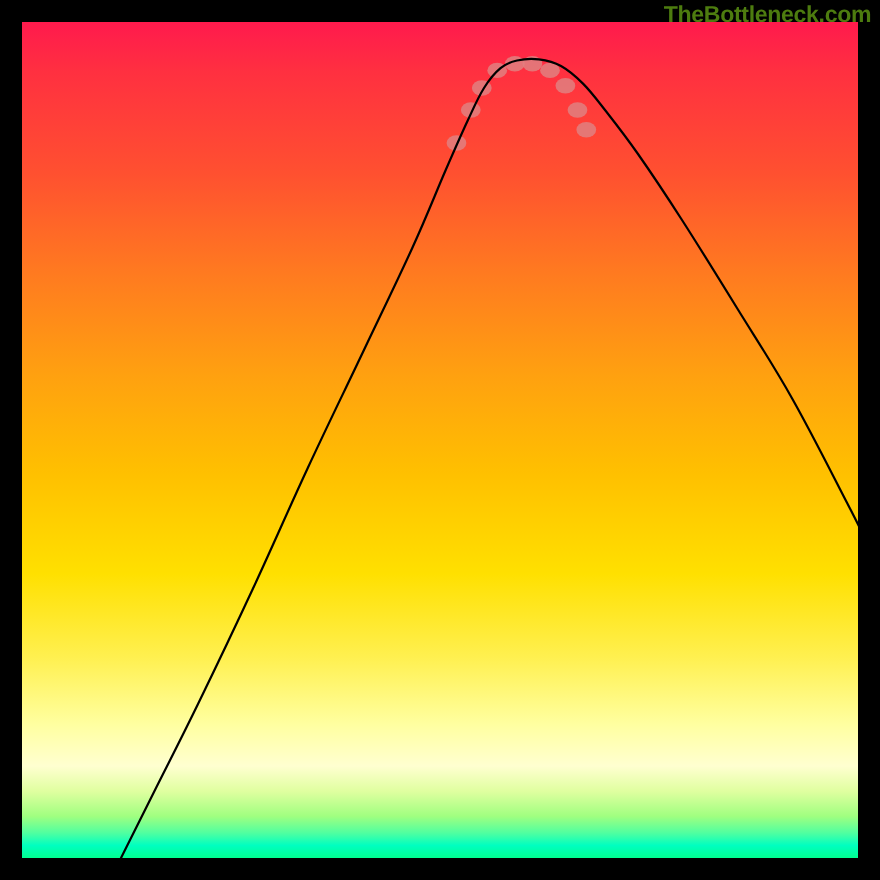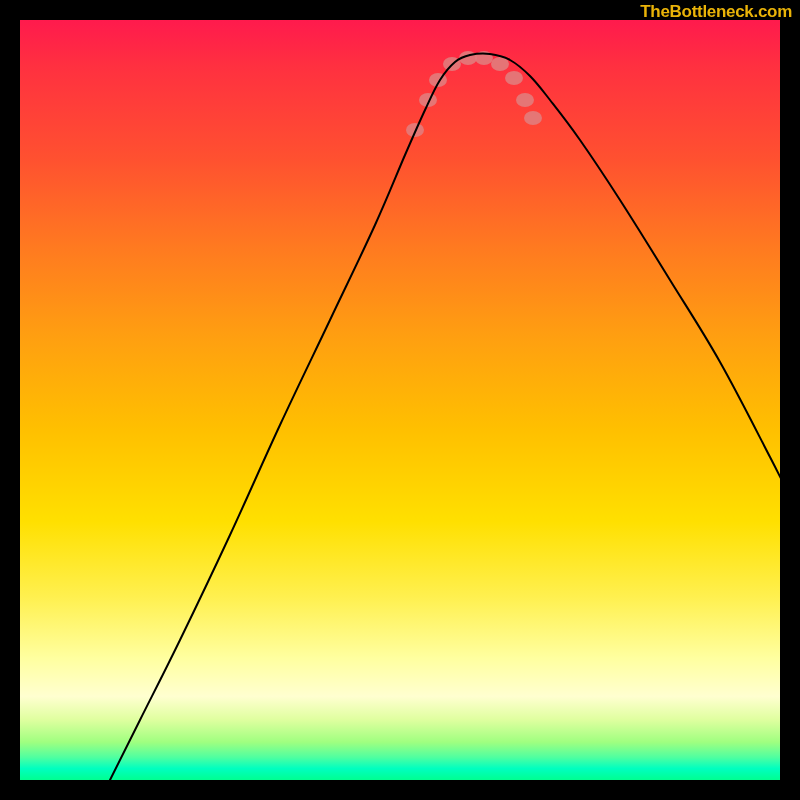--- a/index.html
+++ b/index.html
@@ -50,23 +50,23 @@
   }
   svg.curve {
     position: absolute;
     left: 0; top: 0; width: 100%; height: 100%;
   }
   .watermark {
     position: absolute;
     top: 2px;
     right: 8px;
     font-family: Arial, Helvetica, sans-serif;
-    font-size: 17px;
+    font-size: 21px;
     font-weight: 600;
-    color: #eab308;
+    color: #4d7c0f;
     letter-spacing: -0.3px;
     user-select: none;
   }
 </style>
 </head>
 <body>
 
 <div class="frame">
 
   <div class="watermark">TheBottleneck.com</div>

